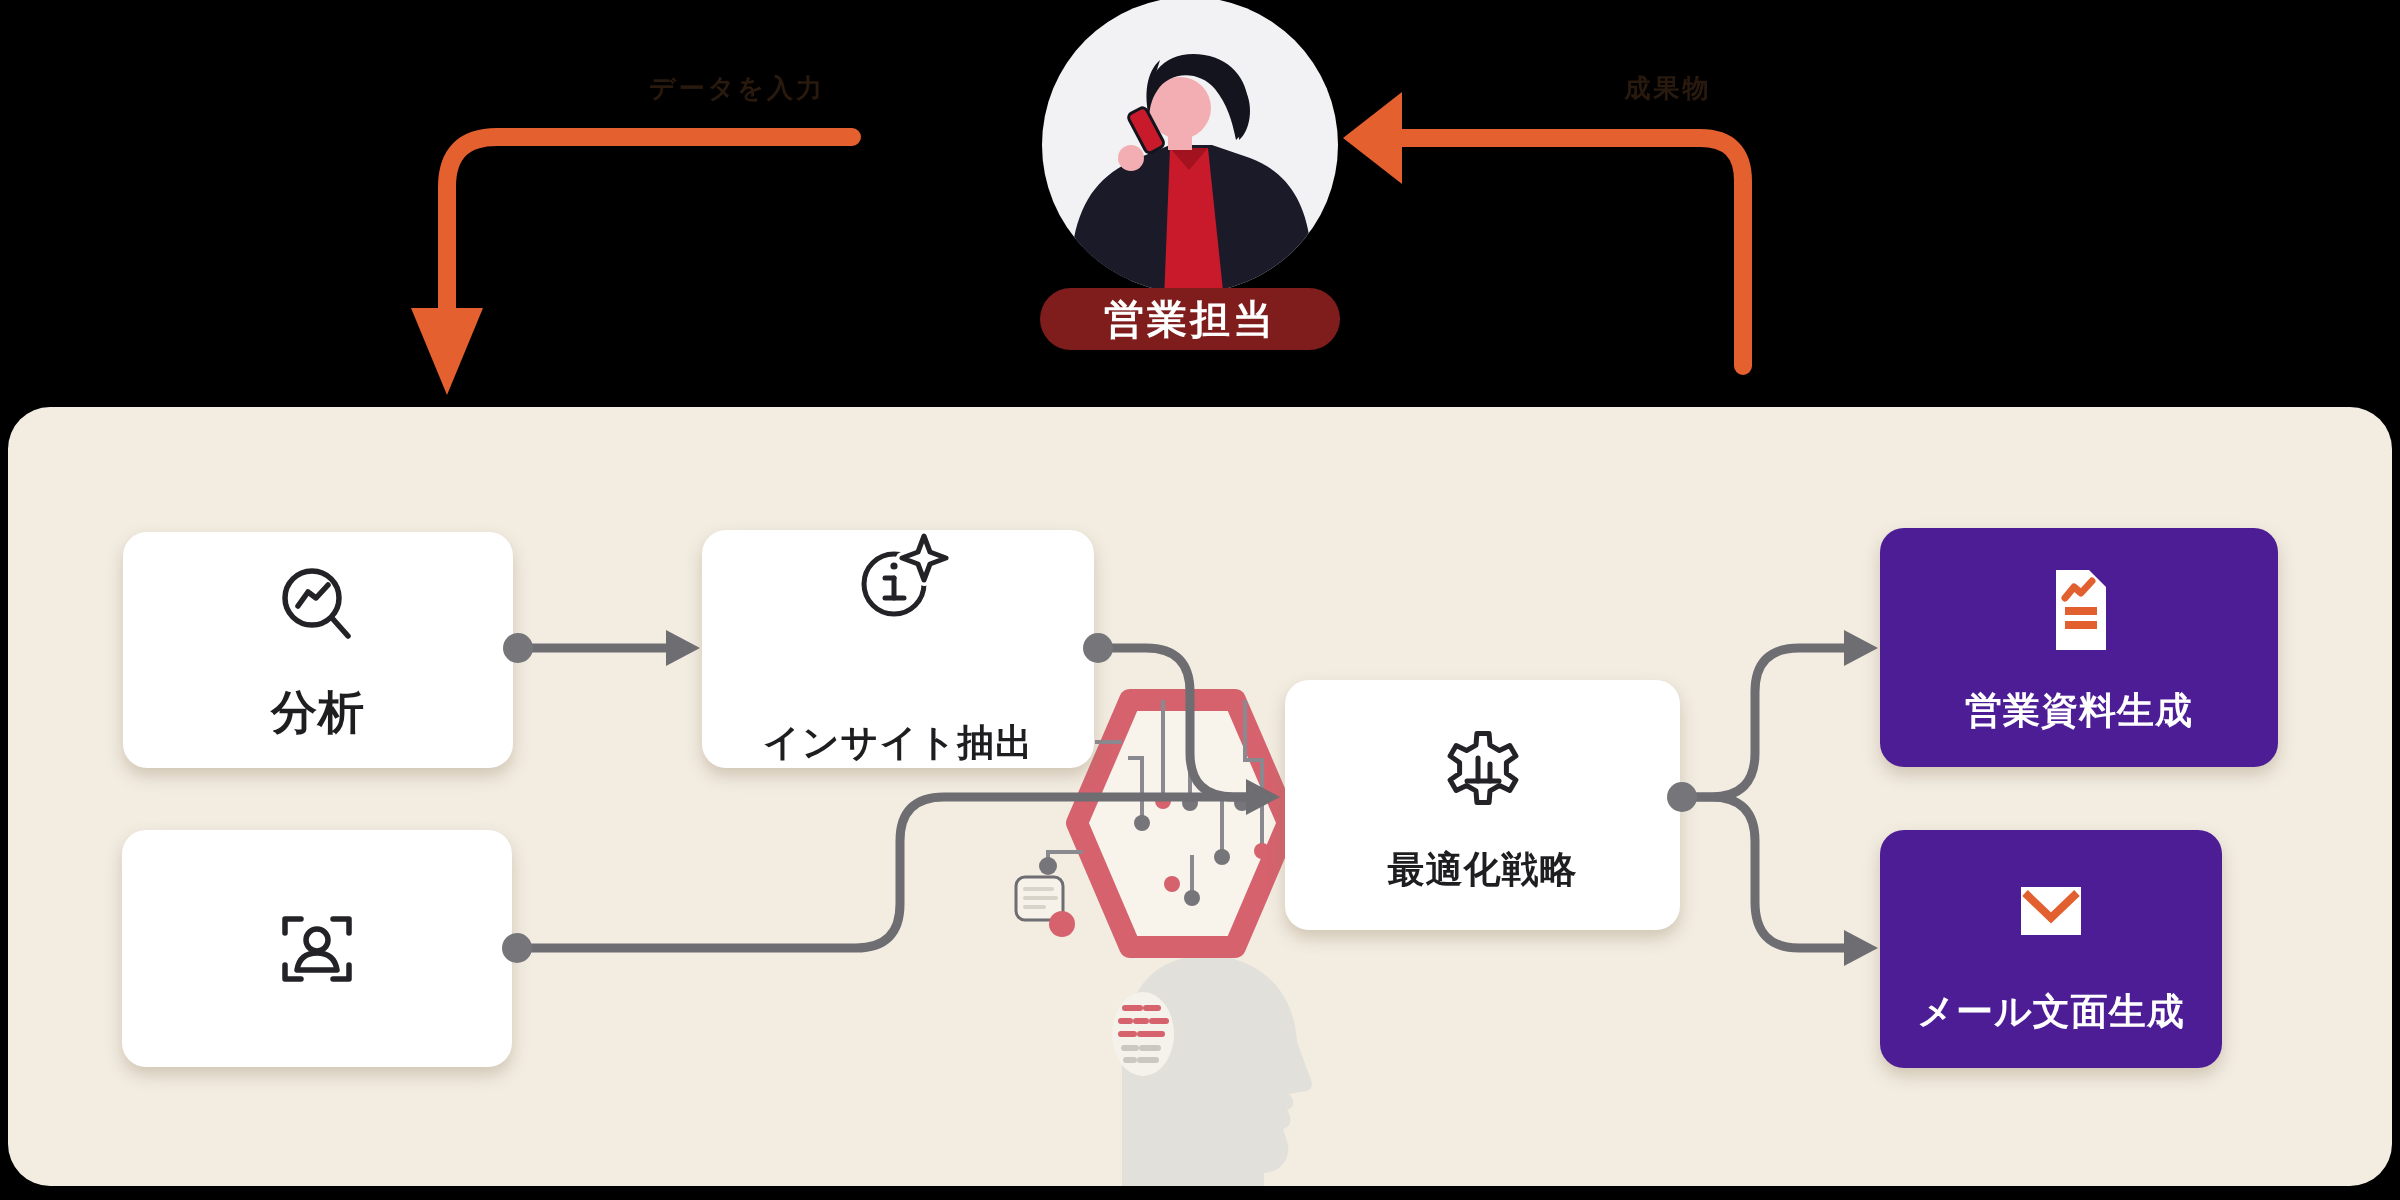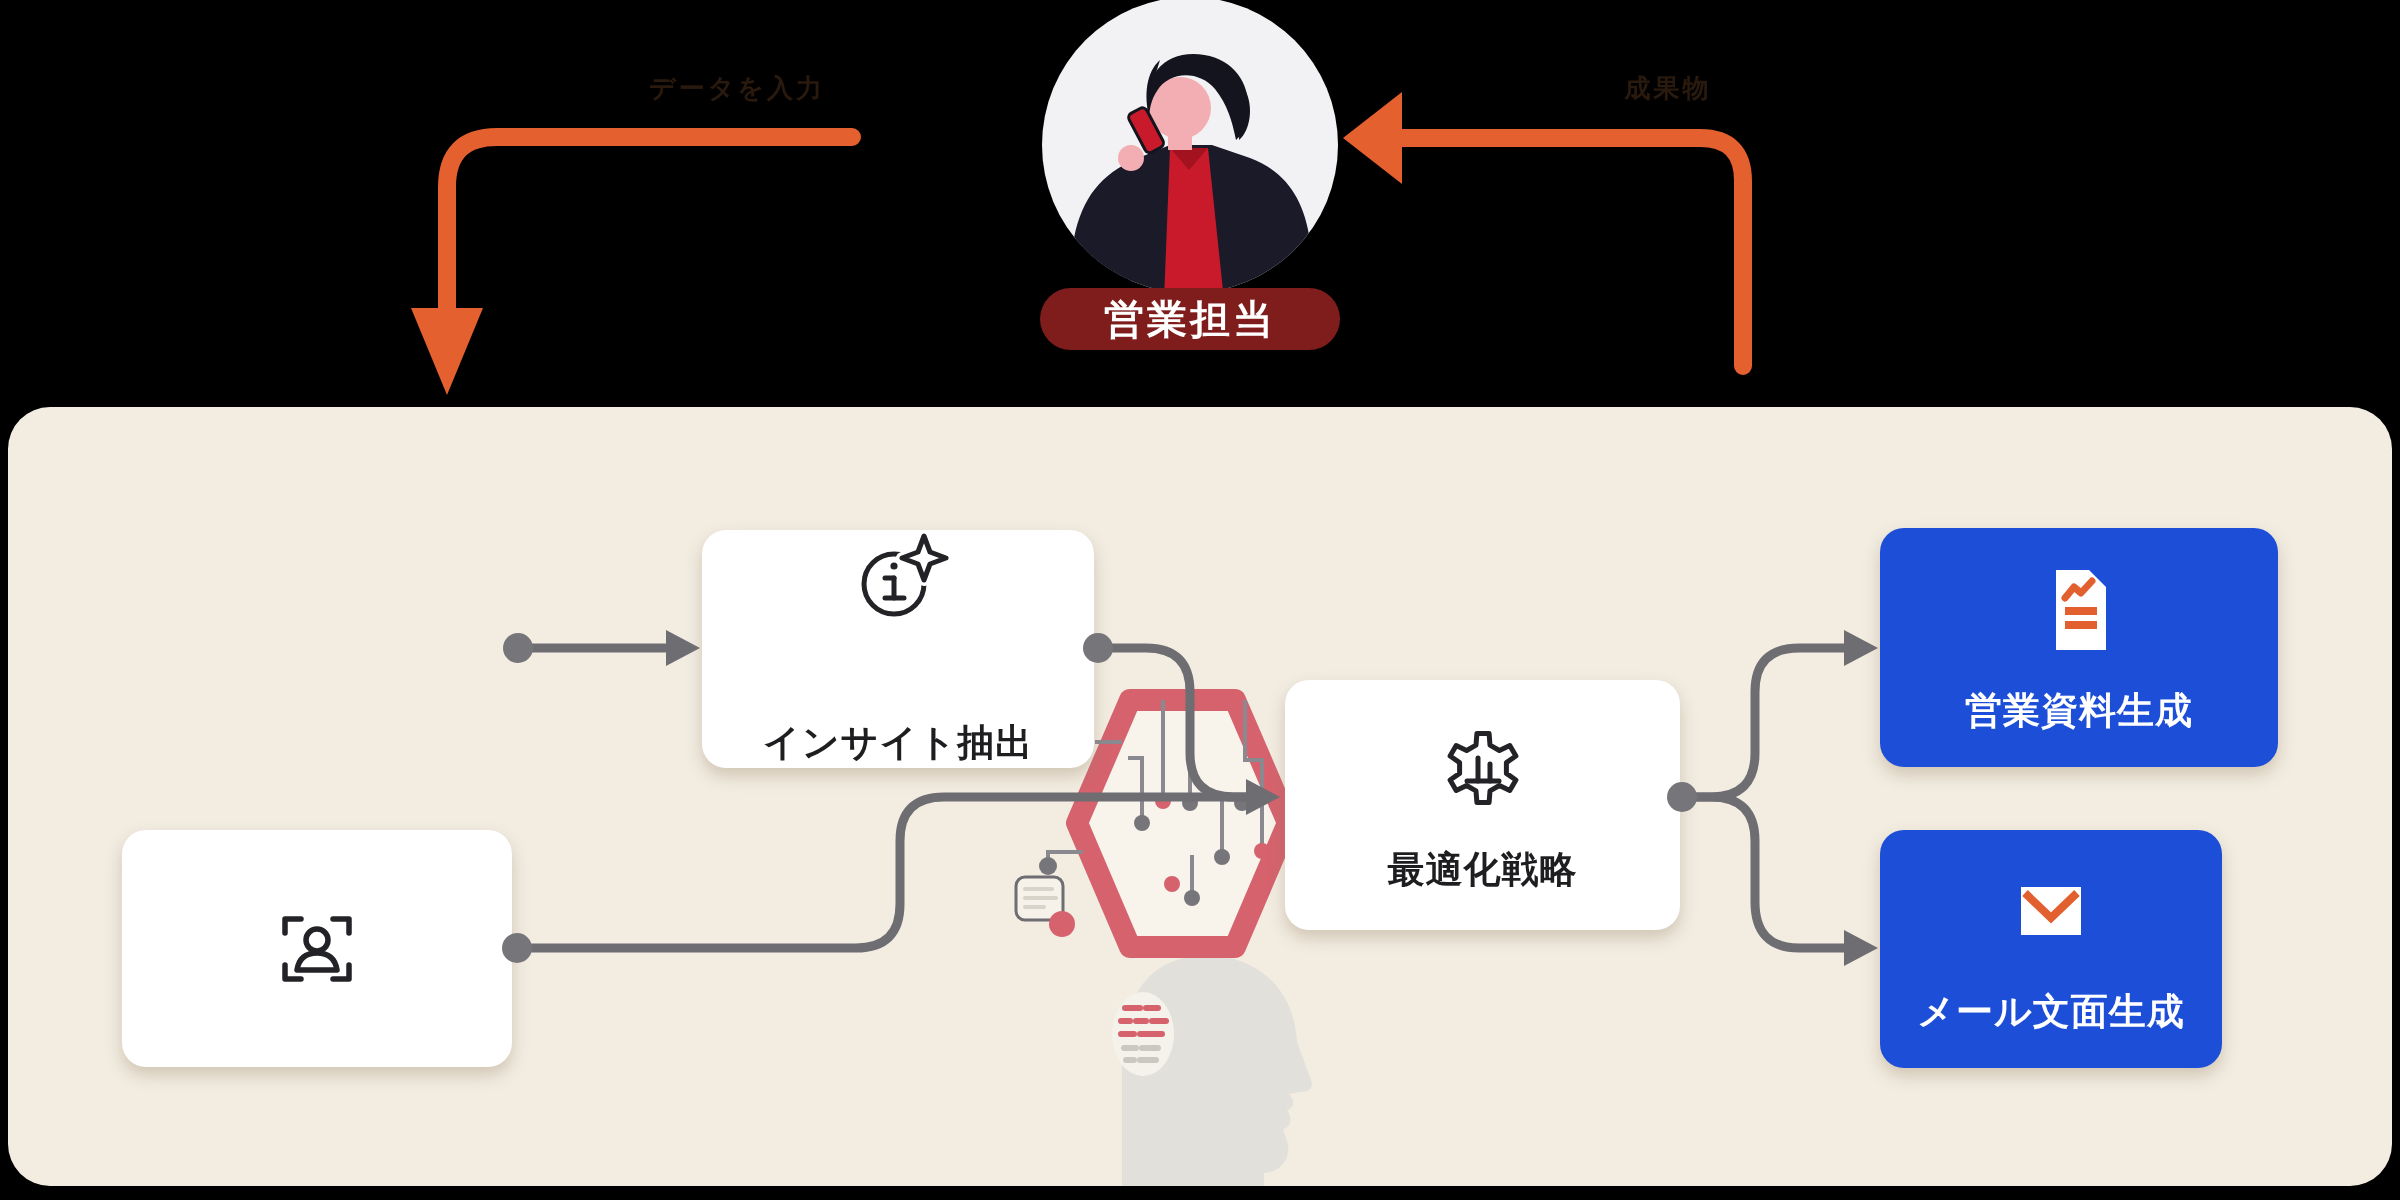--- a/index.html
+++ b/index.html
@@ -13,21 +13,21 @@
     background:#F2ECE1;border-radius:42px;
   }
   svg.layer{position:absolute;left:0;top:0;pointer-events:none;}
   
   .node{
     position:absolute;border-radius:24px;display:flex;flex-direction:column;
     align-items:center;justify-content:center;gap:26px;
     box-shadow:0 8px 16px rgba(150,128,100,0.35);
   }
   .node.white{background:#FFFFFF;color:#1E1D20;}
-  .node.orange{background:#1d4ed8;color:#FFFFFF;}
+  .node.orange{background:#4c1d95;color:#FFFFFF;}
   .node .label{font-weight:700;font-size:37px;letter-spacing:1px;white-space:nowrap;}
   .node.big-label .label{font-size:46px;}
   .node svg{display:block;}
   
   #actor-badge{
     position:absolute;left:1040px;top:288px;width:300px;height:62px;border-radius:31px;
     background:#7f1d1d;color:#FFFFFF;font-weight:700;font-size:40px;
     display:flex;align-items:center;justify-content:center;letter-spacing:3px;
   }
   
@@ -101,20 +101,30 @@
         <g stroke="#D9D4C9" stroke-width="4" stroke-linecap="round">
           <path d="M1025,889 H1052"></path>
           <path d="M1025,898 H1056"></path>
           <path d="M1025,907 H1044"></path>
         </g>
         <circle cx="1062" cy="924" r="13" fill="#D5626D"></circle>
       </g>
     </g>
   </svg>
 
+  <div class="node white big-label" style="left:123px;top:532px;width:390px;height:236px;">
+    <svg width="100" height="100" viewBox="0 0 100 100">
+      <g fill="none" stroke="#232327" stroke-width="5.5" stroke-linecap="round" stroke-linejoin="round">
+        <circle cx="44" cy="42" r="27"></circle>
+        <polyline points="30,50 40,36 48,42 60,29"></polyline>
+        <line x1="64" y1="62" x2="80" y2="80"></line>
+      </g>
+    </svg>
+    <div class="label">分析</div>
+  </div>
 
   <div class="node white" style="left:702px;top:530px;width:392px;height:238px;justify-content:space-between;">
     <svg width="104" height="100" viewBox="0 0 104 100">
       <circle cx="48" cy="54" r="30" fill="none" stroke="#232327" stroke-width="5"></circle>
       <g fill="none" stroke="#232327" stroke-width="5" stroke-linecap="round">
         <path d="M48,48 V68"></path>
         <path d="M39,48 H48"></path>
         <path d="M39,68 H58"></path>
       </g>
       <circle cx="48" cy="36" r="3.6" fill="#232327"></circle>

